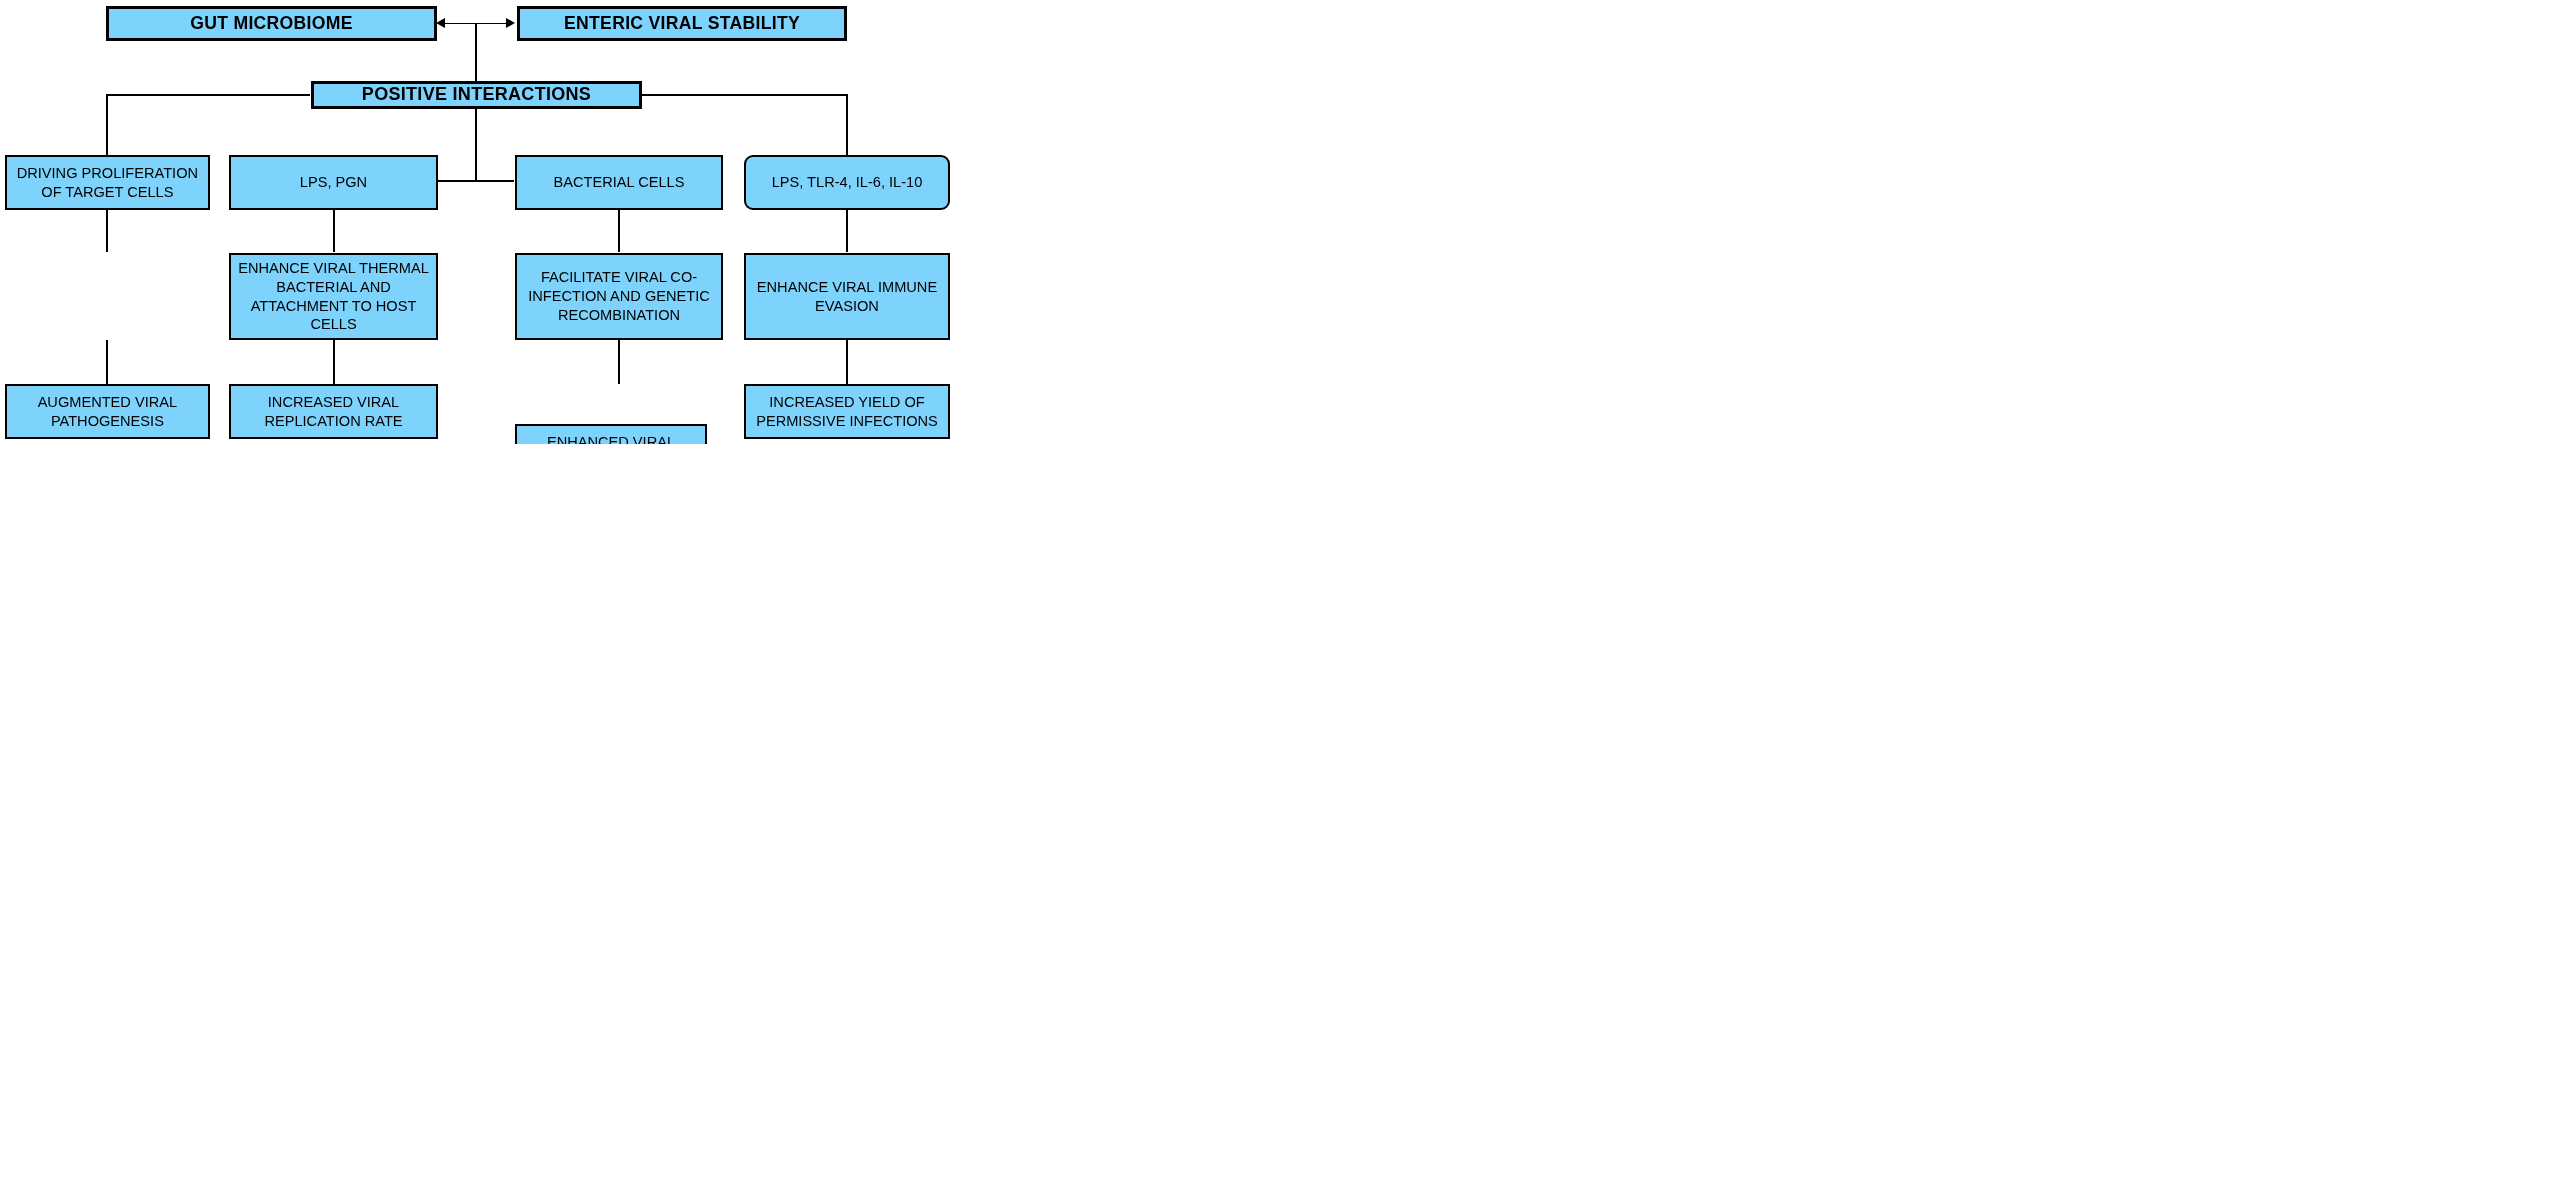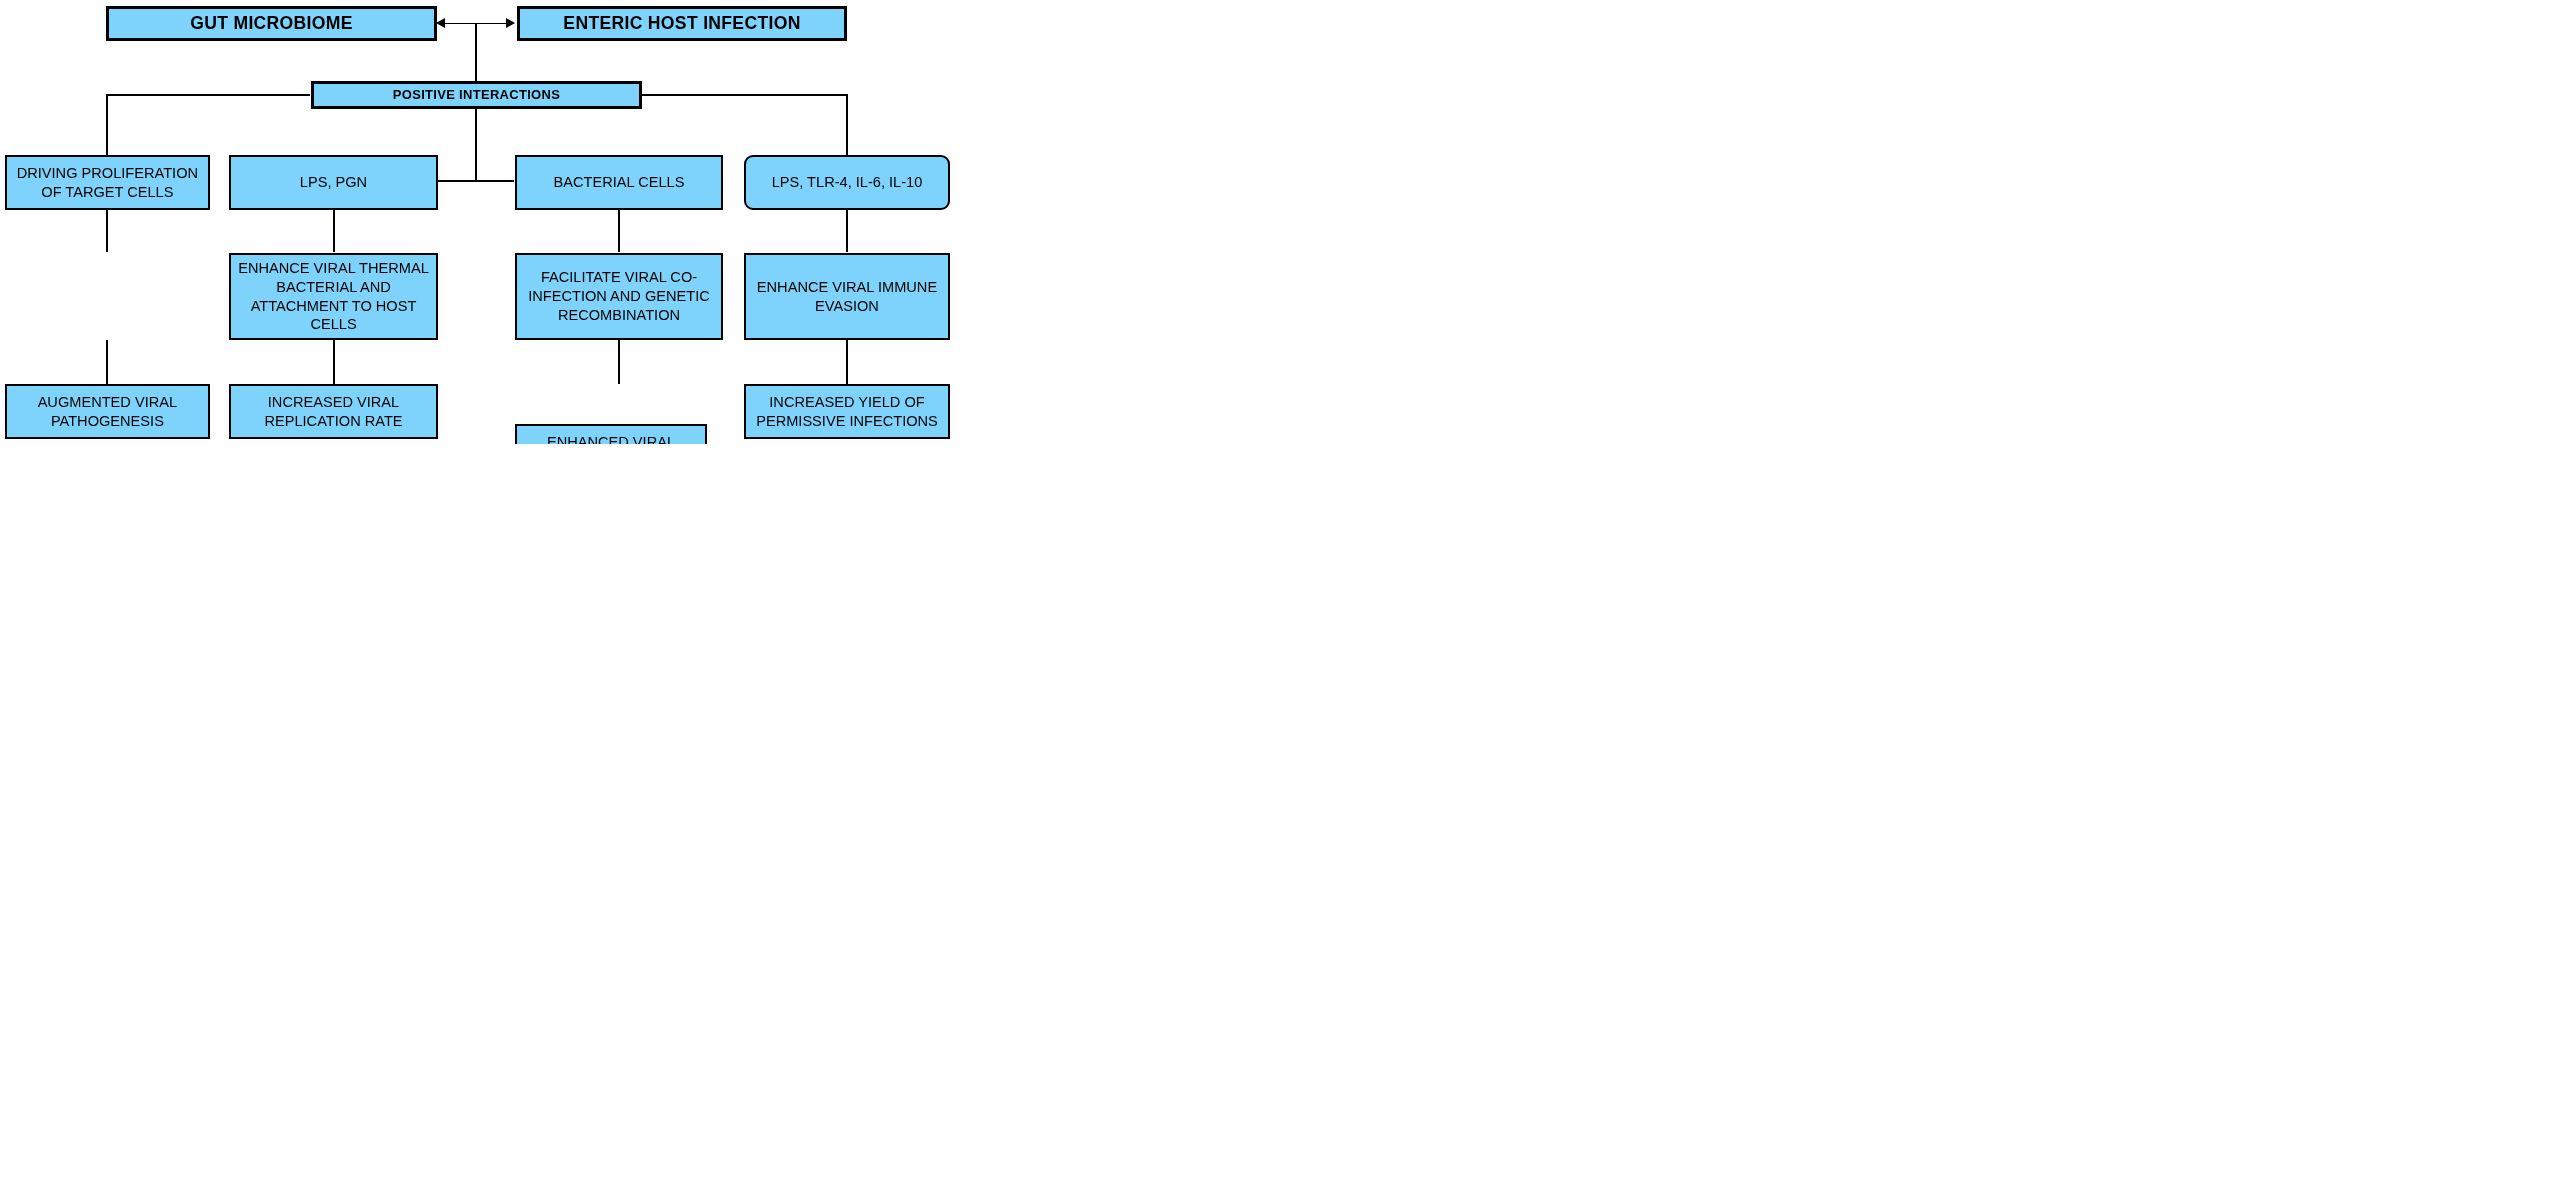--- a/index.html
+++ b/index.html
@@ -31,21 +31,21 @@
   }
   .box-heavy {
     border-width: 3px;
     font-weight: bold;
     font-size: 17.6px;
     letter-spacing: 0.3px;
   }
   .hub {
     border-width: 3px;
     font-weight: bold;
-    font-size: 13px;
+    font-size: 18px;
     letter-spacing: 0.3px;
     align-items: center;
   }
   .line {
     position: absolute;
     background: #000000;
   }
   .arrowhead {
     position: absolute;
     width: 0;
@@ -112,21 +112,21 @@
 </style>
 </head>
 <body>
 
 <div id="stage">
 
   <div class="box box-heavy" id="box-gut">
     <span>GUT MICROBIOME</span>
   </div>
   <div class="box box-heavy" id="box-enteric">
-    <span>ENTERIC HOST INFECTION</span>
+    <span>ENTERIC VIRAL STABILITY</span>
   </div>
   <div class="line" id="arrow-line"></div>
   <div class="arrowhead left" id="arrowhead-l"></div>
   <div class="arrowhead right" id="arrowhead-r"></div>
   <div class="line" id="v-arrow-hub"></div>
 
   <div class="box hub" id="box-hub">
     <span>POSITIVE INTERACTIONS</span>
   </div>
 

